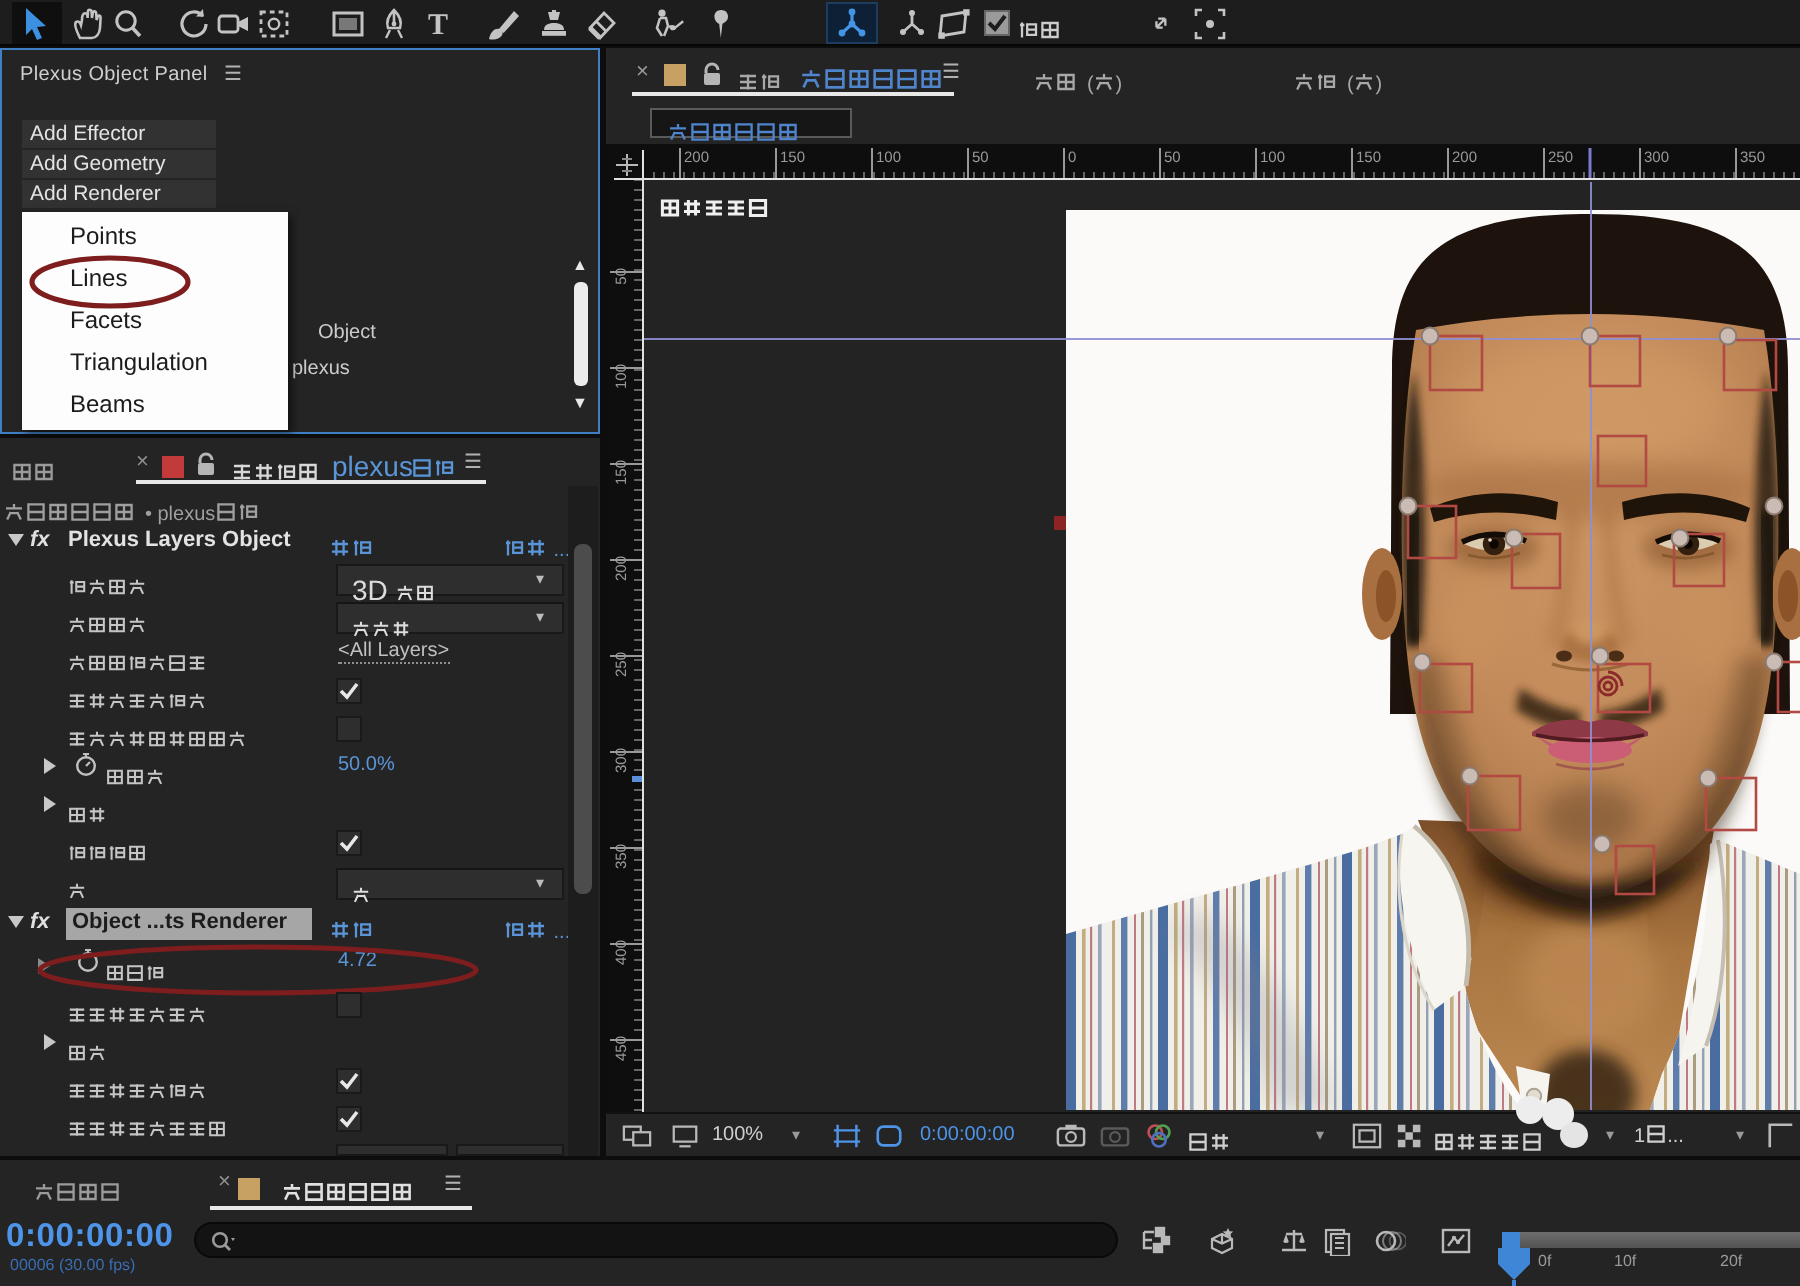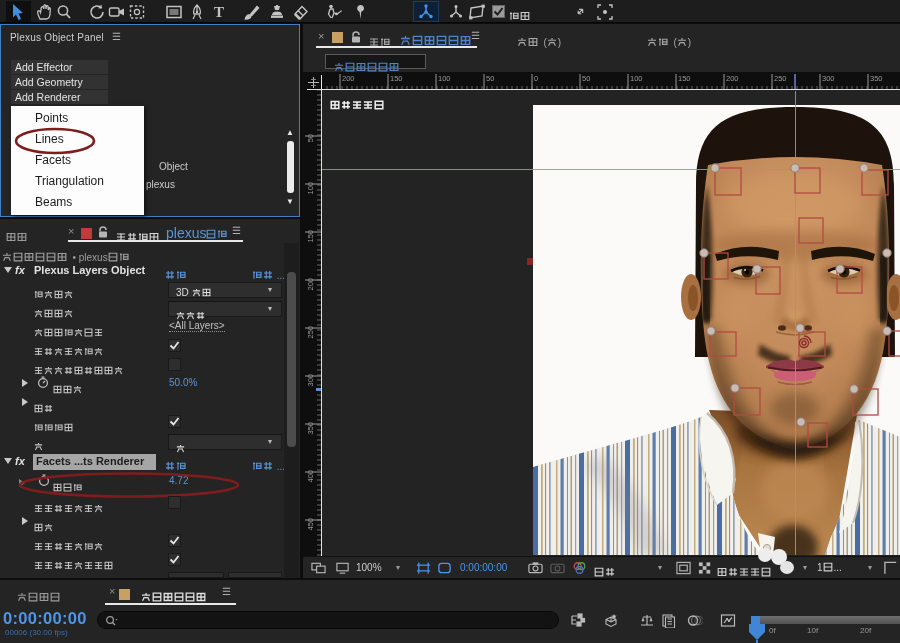--- a/index.html
+++ b/index.html
@@ -188,21 +188,21 @@
     <div class="abs" style="left:34px;top:65px"><svg width="9" height="9" viewBox="0 0 10 10" style="display:inline-block;margin-right:1px;vertical-align:-1px">
         <path d="M2,1.2 V8.8 M1,2.5 H3.2 M4.6,2.2 H9 V7.4 H4.6 Z M4.6,4.8 H9" stroke="#c5c5c5" stroke-width="1.15" fill="none"></path>
       </svg><svg width="9" height="9" viewBox="0 0 10 10" style="display:inline-block;margin-right:1px;vertical-align:-1px">
         <path d="M1,3.2 H9 M5,1 V3.2 M3.4,5 L1.6,8.8 M6.6,5 L8.4,8.8 M2.6,5.6 H7.4" stroke="#c5c5c5" stroke-width="1.15" fill="none"></path>
       </svg><svg width="9" height="9" viewBox="0 0 10 10" style="display:inline-block;margin-right:1px;vertical-align:-1px">
         <path d="M1.2,1.5 H8.8 V8.5 H1.2 Z M5,1.5 V8.5 M1.2,5 H8.8" stroke="#c5c5c5" stroke-width="1.15" fill="none"></path>
       </svg><svg width="9" height="9" viewBox="0 0 10 10" style="display:inline-block;margin-right:1px;vertical-align:-1px">
         <path d="M1,3.2 H9 M5,1 V3.2 M3.4,5 L1.6,8.8 M6.6,5 L8.4,8.8 M2.6,5.6 H7.4" stroke="#c5c5c5" stroke-width="1.15" fill="none"></path>
       </svg></div>
     <div class="abs" style="left:168px;top:63px;width:114px;height:16px;background:#2e2e2e;border:1px solid #191919">
-      <span class="abs" style="left:7px;top:4px;color:#dcdcdc;font-size:10px">3D <svg width="9" height="9" viewBox="0 0 10 10" style="display:inline-block;margin-right:1px;vertical-align:-1px">
+      <span class="abs" style="left:7px;top:4px;color:#dcdcdc;font-size:14px">3D <svg width="9" height="9" viewBox="0 0 10 10" style="display:inline-block;margin-right:1px;vertical-align:-1px">
           <path d="M1,3.2 H9 M5,1 V3.2 M3.4,5 L1.6,8.8 M6.6,5 L8.4,8.8 M2.6,5.6 H7.4" stroke="#dcdcdc" stroke-width="1.15" fill="none"></path>
         </svg><svg width="9" height="9" viewBox="0 0 10 10" style="display:inline-block;margin-right:1px;vertical-align:-1px">
           <path d="M1.2,1.5 H8.8 V8.5 H1.2 Z M5,1.5 V8.5 M1.2,5 H8.8" stroke="#dcdcdc" stroke-width="1.15" fill="none"></path>
         </svg></span>
       <span class="abs" style="left:99px;top:2px;color:#bbb;font-size:8px">▾</span>
     </div>
     <div class="abs" style="left:34px;top:84px"><svg width="9" height="9" viewBox="0 0 10 10" style="display:inline-block;margin-right:1px;vertical-align:-1px">
         <path d="M1,3.2 H9 M5,1 V3.2 M3.4,5 L1.6,8.8 M6.6,5 L8.4,8.8 M2.6,5.6 H7.4" stroke="#c5c5c5" stroke-width="1.15" fill="none"></path>
       </svg><svg width="9" height="9" viewBox="0 0 10 10" style="display:inline-block;margin-right:1px;vertical-align:-1px">
         <path d="M1.2,1.5 H8.8 V8.5 H1.2 Z M5,1.5 V8.5 M1.2,5 H8.8" stroke="#c5c5c5" stroke-width="1.15" fill="none"></path>
@@ -315,21 +315,21 @@
       </svg></div>
     <div class="abs" style="left:168px;top:215px;width:114px;height:16px;background:#2e2e2e;border:1px solid #191919;border-top-color:#151515">
       <span class="abs" style="left:7px;top:3px"><svg width="9" height="9" viewBox="0 0 10 10" style="display:inline-block;margin-right:1px;vertical-align:-1px">
           <path d="M1,3.2 H9 M5,1 V3.2 M3.4,5 L1.6,8.8 M6.6,5 L8.4,8.8 M2.6,5.6 H7.4" stroke="#dcdcdc" stroke-width="1.15" fill="none"></path>
         </svg></span>
       <span class="abs" style="left:99px;top:2px;color:#bbb;font-size:8px">▾</span>
     </div>
     <div class="abs" style="left:4px;top:239px;width:0;height:0;border-left:4.5px solid transparent;border-right:4.5px solid transparent;border-top:6px solid #c8c8c8"></div>
     <div class="abs" style="left:15px;top:236px;color:#e0e0e0;font-size:11px;font-style:italic;font-weight:bold">fx</div>
     <div class="abs" style="left:33px;top:235px;width:123px;height:16px;background:#a6a6a6"></div>
-    <div class="abs" style="left:36px;top:236px;color:#1c1c1c;font-size:11px;font-weight:bold">Facets ...ts Renderer</div>
+    <div class="abs" style="left:36px;top:236px;color:#1c1c1c;font-size:11px;font-weight:bold">Object ...ts Renderer</div>
     <div class="abs" style="left:165px;top:237px"><svg width="10" height="10" viewBox="0 0 10 10" style="display:inline-block;margin-right:1px;vertical-align:-1px">
         <path d="M3.2,1 V8.8 M6.8,1 V8.8 M1,3 H9 M1,6.8 H9" stroke="#5a95d8" stroke-width="1.15" fill="none"></path>
       </svg><svg width="10" height="10" viewBox="0 0 10 10" style="display:inline-block;margin-right:1px;vertical-align:-1px">
         <path d="M2,1.2 V8.8 M1,2.5 H3.2 M4.6,2.2 H9 V7.4 H4.6 Z M4.6,4.8 H9" stroke="#5a95d8" stroke-width="1.15" fill="none"></path>
       </svg></div>
     <div class="abs" style="left:252px;top:237px"><svg width="10" height="10" viewBox="0 0 10 10" style="display:inline-block;margin-right:1px;vertical-align:-1px">
         <path d="M2,1.2 V8.8 M1,2.5 H3.2 M4.6,2.2 H9 V7.4 H4.6 Z M4.6,4.8 H9" stroke="#5a95d8" stroke-width="1.15" fill="none"></path>
       </svg><svg width="10" height="10" viewBox="0 0 10 10" style="display:inline-block;margin-right:1px;vertical-align:-1px">
         <path d="M3.2,1 V8.8 M6.8,1 V8.8 M1,3 H9 M1,6.8 H9" stroke="#5a95d8" stroke-width="1.15" fill="none"></path>
       </svg><span style="color:#5a95d8;font-size:10px"> ...</span></div>

